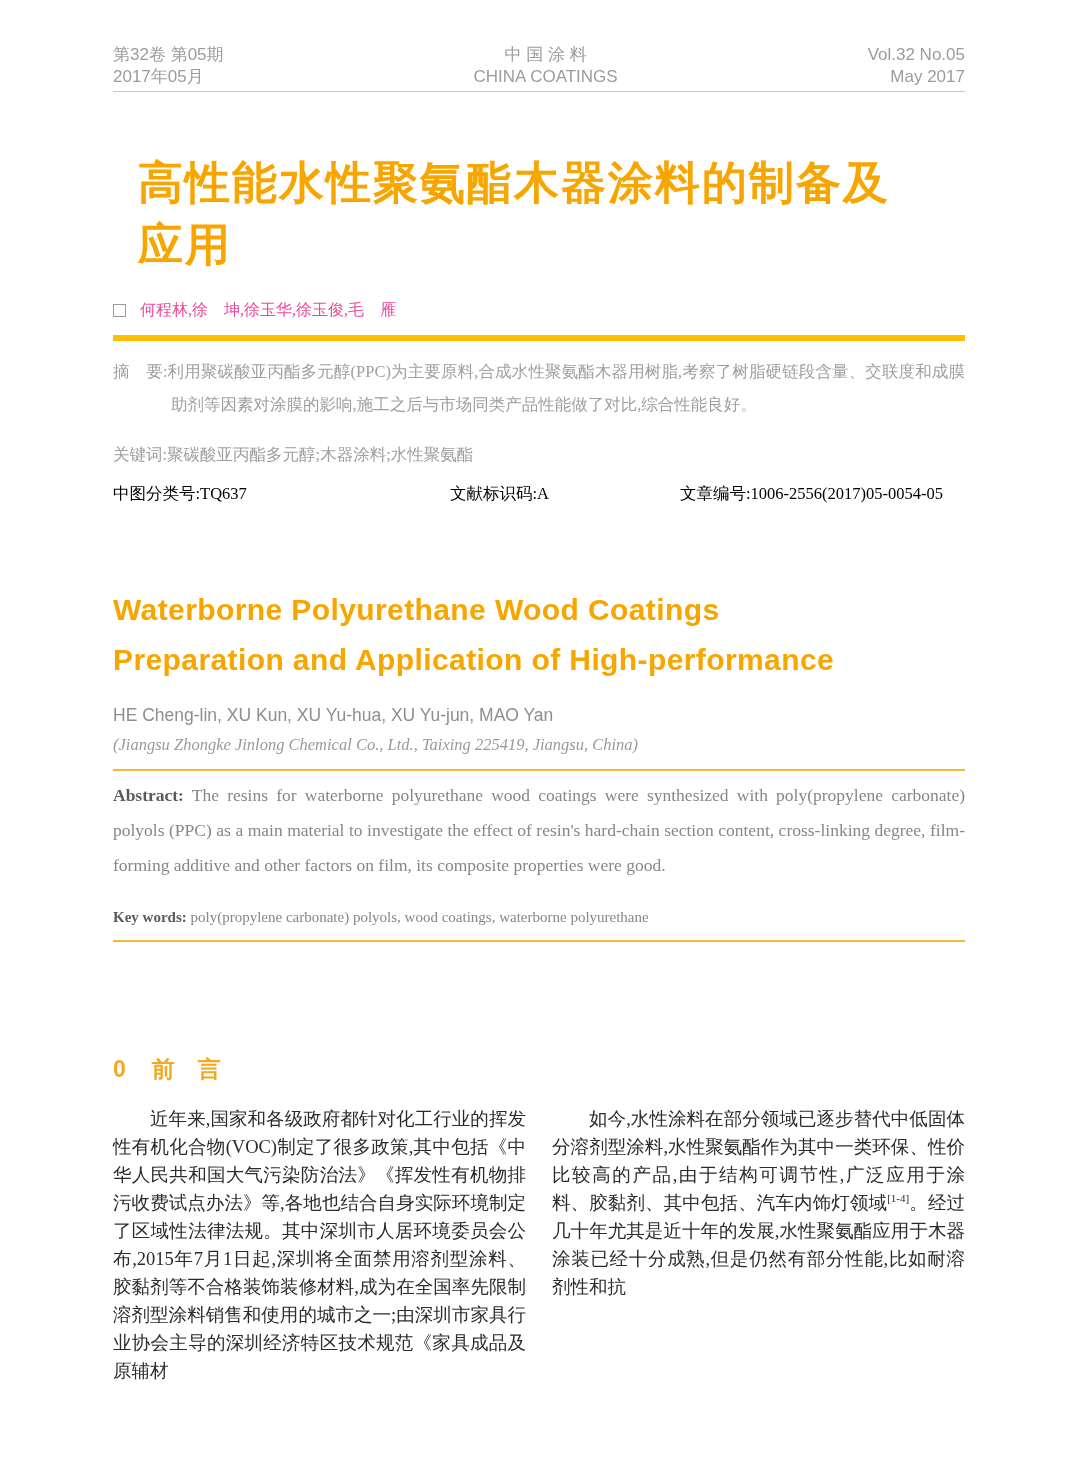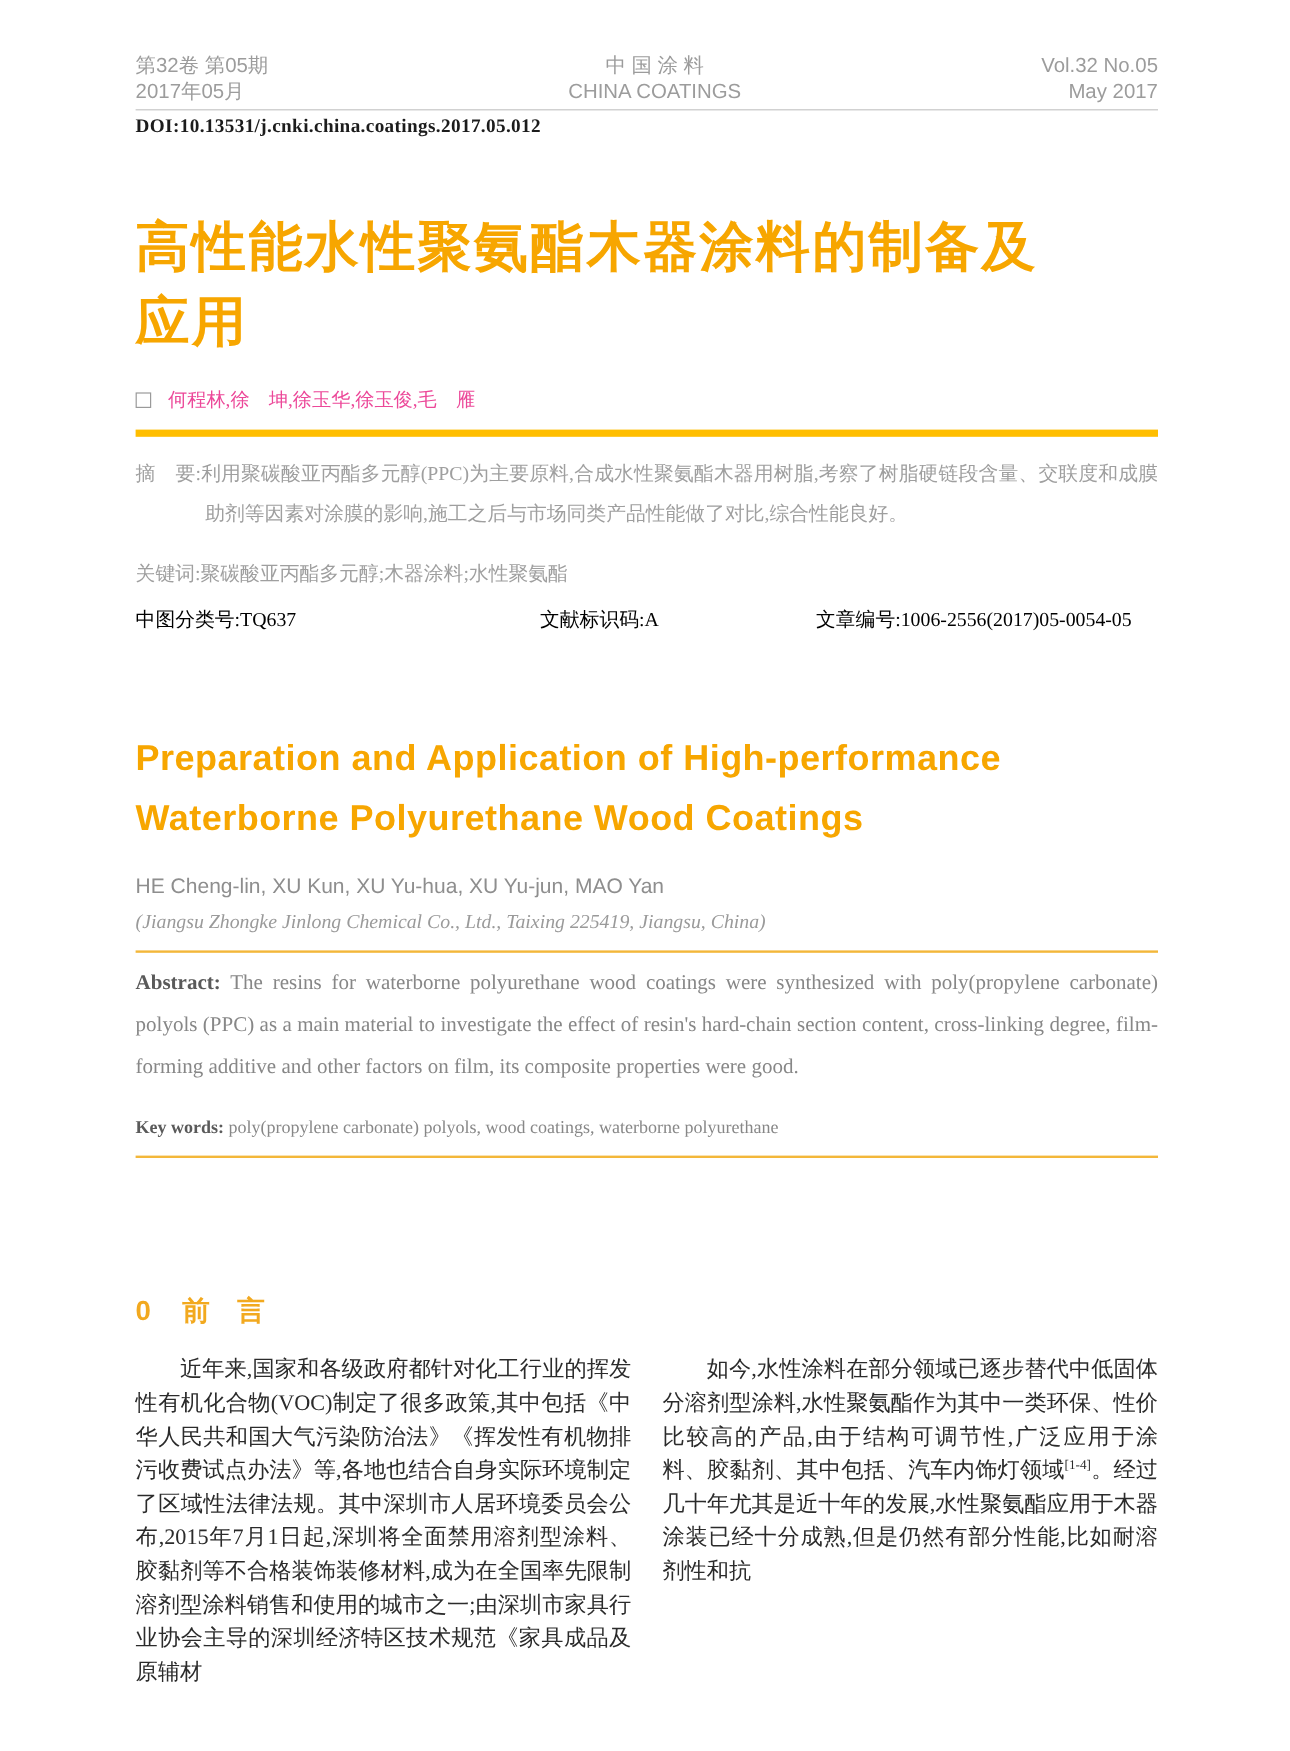--- a/index.html
+++ b/index.html
@@ -41,20 +41,21 @@
 
   
   .title-cn {
     margin-top: 60px;
     color: #f7a600;
     font-family: "Liberation Sans", sans-serif;
     font-weight: bold;
     font-size: 45px;
     line-height: 62px;
     letter-spacing: 2px;
+    margin-left: 25px;
   }
   .authors-cn-row {
     margin-top: 24px;
     display: flex;
     align-items: center;
     color: #ec4899;
     font-size: 16px;
   }
   .author-marker-box {
     width: 13px; height: 13px;
@@ -172,21 +173,20 @@
     </div>
     <div class="jh-center">
       <div>中 国 涂 料</div>
       <div>CHINA COATINGS</div>
     </div>
     <div class="jh-right">
       <div>Vol.32  No.05</div>
       <div>May  2017</div>
     </div>
   </div>
-  <div class="doi-line">DOI:10.13531/j.cnki.china.coatings.2017.05.012</div>
 
   <div class="title-cn">
     <div>高性能水性聚氨酯木器涂料的制备及</div>
     <div>应用</div>
   </div>
   <div class="authors-cn-row">
     <span class="author-marker-box"></span>
     <span>何程林,徐　坤,徐玉华,徐玉俊,毛　雁</span>
   </div>
 
@@ -195,22 +195,22 @@
   <p class="abstract-cn"><span>摘　要:</span><span>利用聚碳酸亚丙酯多元醇(PPC)为主要原料,合成水性聚氨酯木器用树脂,考察了树脂硬链段含量、交联度和成膜助剂等因素对涂膜的影响,施工之后与市场同类产品性能做了对比,综合性能良好。</span></p>
   <div class="keywords-cn"><span>关键词:</span><span>聚碳酸亚丙酯多元醇;木器涂料;水性聚氨酯</span></div>
 
   <div class="class-row">
     <span class="cell-1">中图分类号:TQ637</span>
     <span class="cell-2">文献标识码:A</span>
     <span class="cell-3">文章编号:1006-2556(2017)05-0054-05</span>
   </div>
 
   <div class="title-en">
+    <div>Waterborne Polyurethane Wood Coatings</div>
     <div>Preparation and Application of High-performance</div>
-    <div>Waterborne Polyurethane Wood Coatings</div>
   </div>
   <div class="authors-en">HE Cheng-lin, XU Kun, XU Yu-hua, XU Yu-jun, MAO Yan</div>
   <div class="affil-en">(Jiangsu Zhongke Jinlong Chemical Co., Ltd., Taixing 225419, Jiangsu, China)</div>
 
   <div class="gold-rule"></div>
 
   <p class="abstract-en"><span class="bold-label">Abstract:</span><span> The resins for waterborne polyurethane wood coatings were synthesized with poly(propylene carbonate) polyols (PPC) as a main material to investigate the effect of resin's hard-chain section content, cross-linking degree, film-forming additive and other factors on film, its composite properties were good.</span></p>
   <div class="keywords-en"><span class="bold-label">Key words:</span><span> poly(propylene carbonate) polyols, wood coatings, waterborne polyurethane</span></div>
 
   <div class="gold-rule-2"></div>

